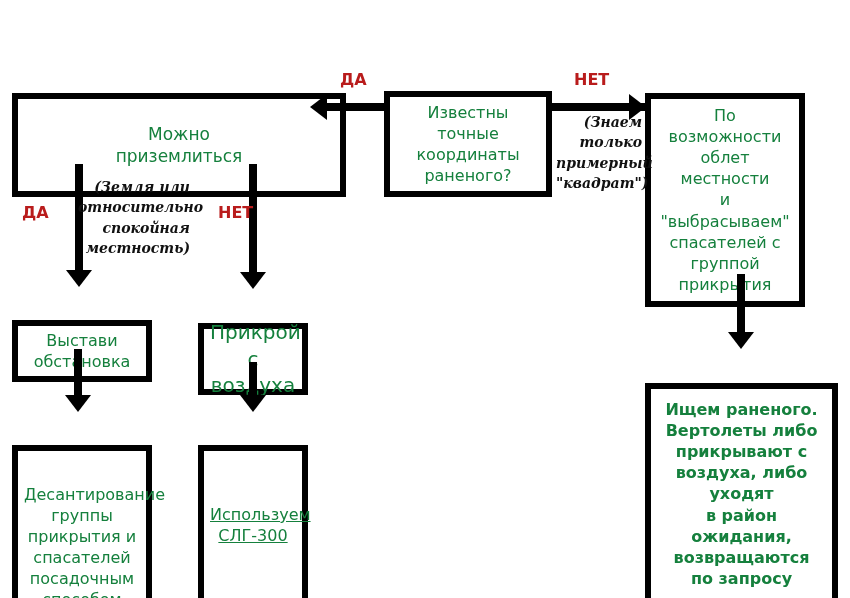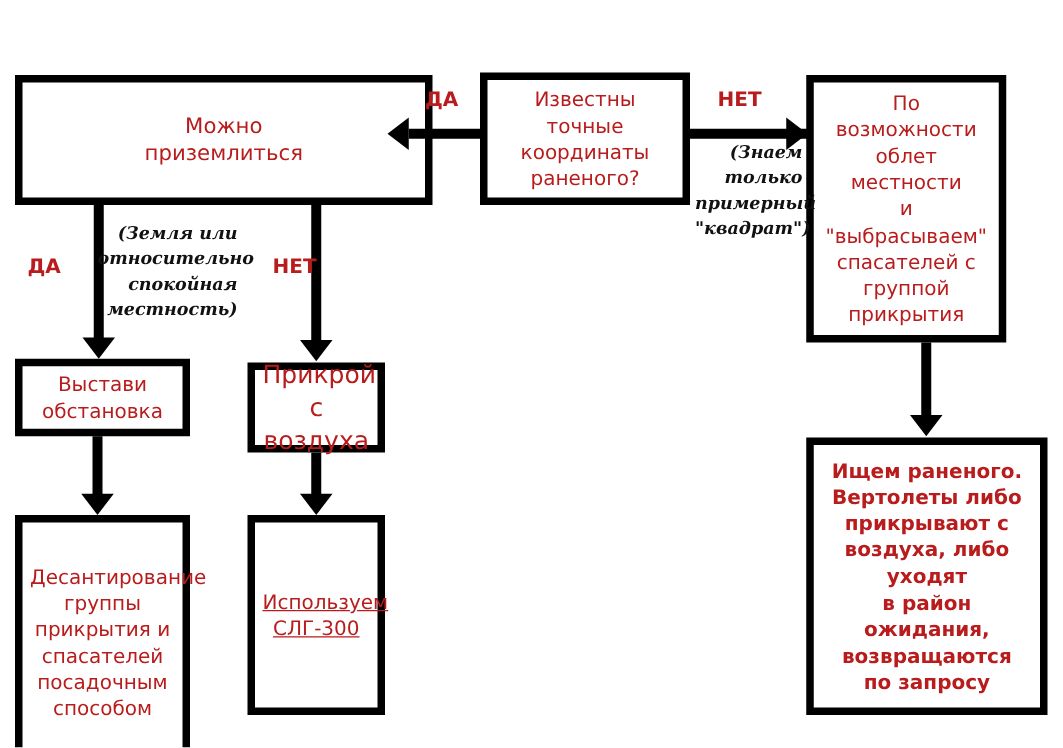--- a/index.html
+++ b/index.html
@@ -19,23 +19,24 @@
   
   .node {
     position: absolute;
     box-sizing: border-box;
     border: 6px solid #000000;
     background: #ffffff;
     display: flex;
     align-items: center;
     justify-content: center;
     text-align: center;
-    color: #b91c1c;
+    color: #15803d;
     line-height: 1.32;
     font-family: "DejaVu Sans", sans-serif;
+    margin-top: 33px;
   }
   .node .txt {
     display: block;
     width: 100%;
     padding: 0 6px;
     box-sizing: border-box;
     white-space: pre-line;
   }
 
   

